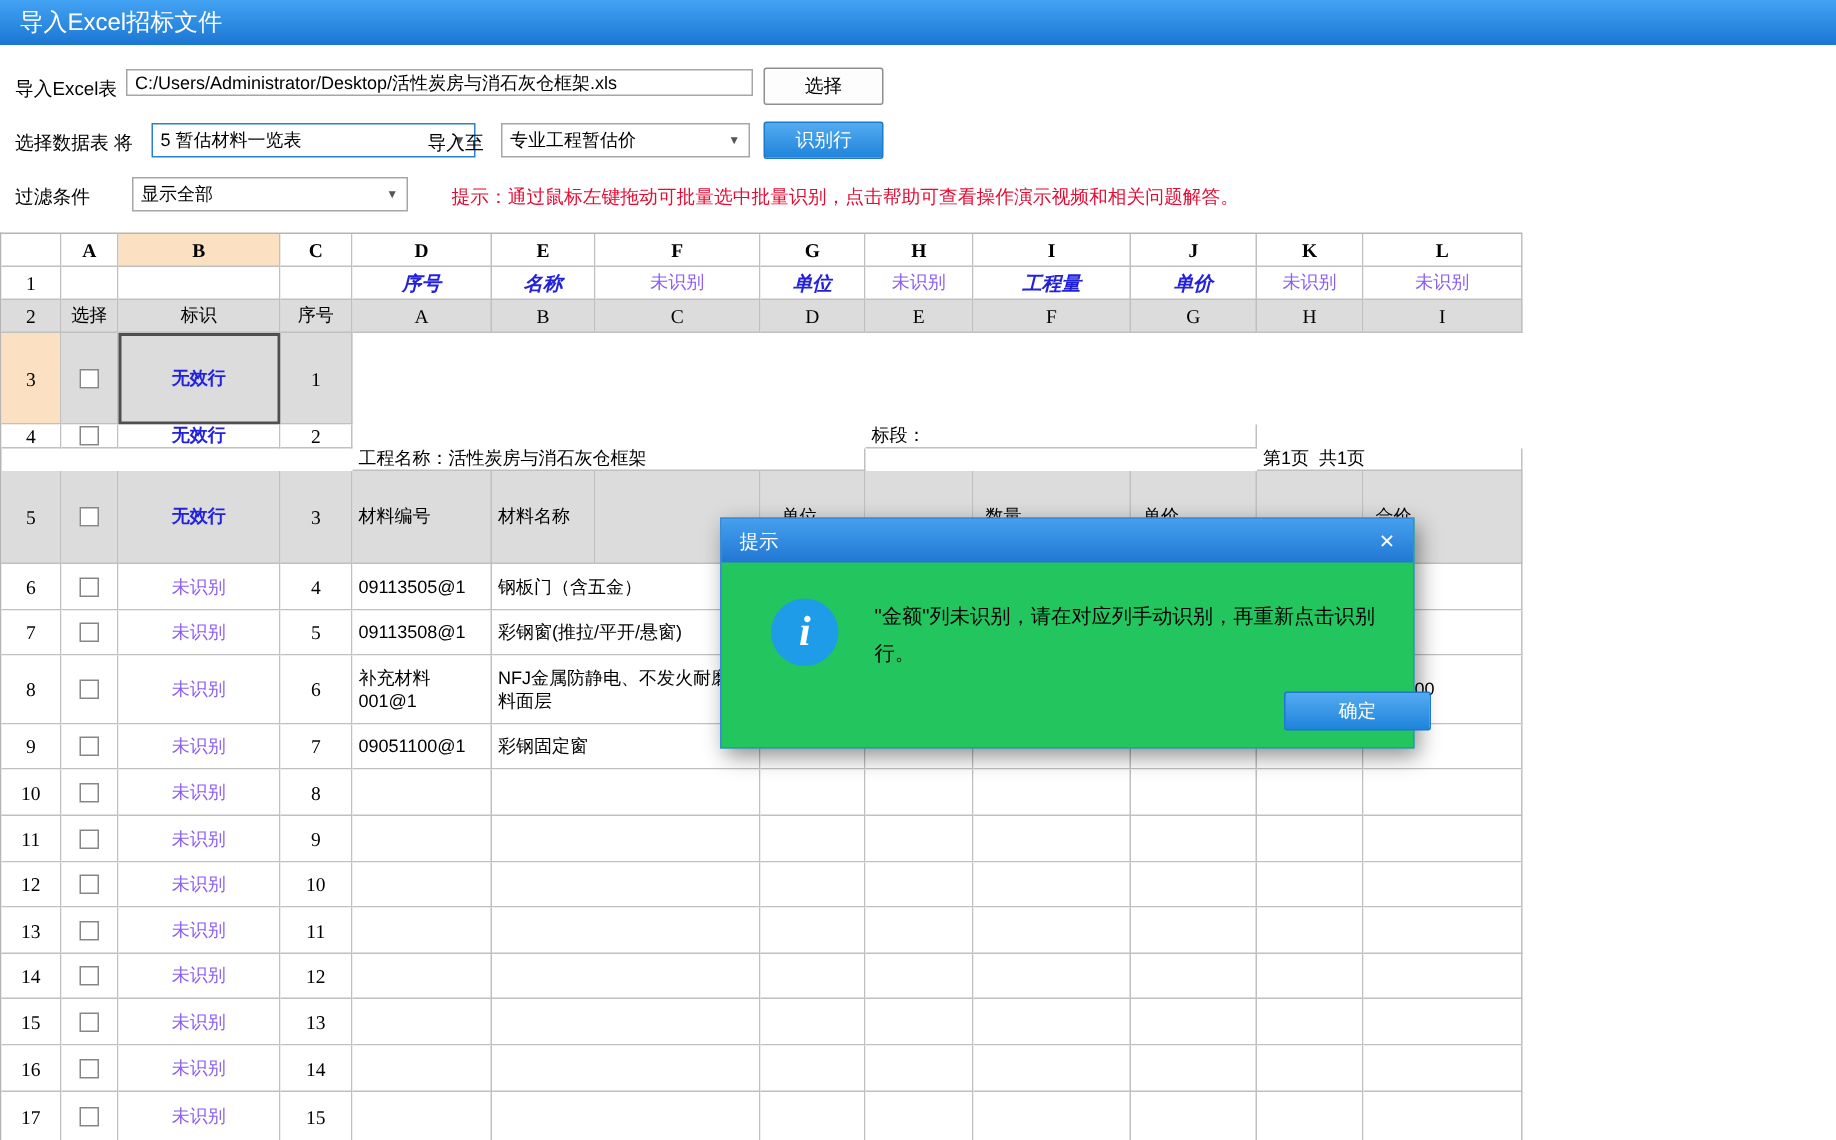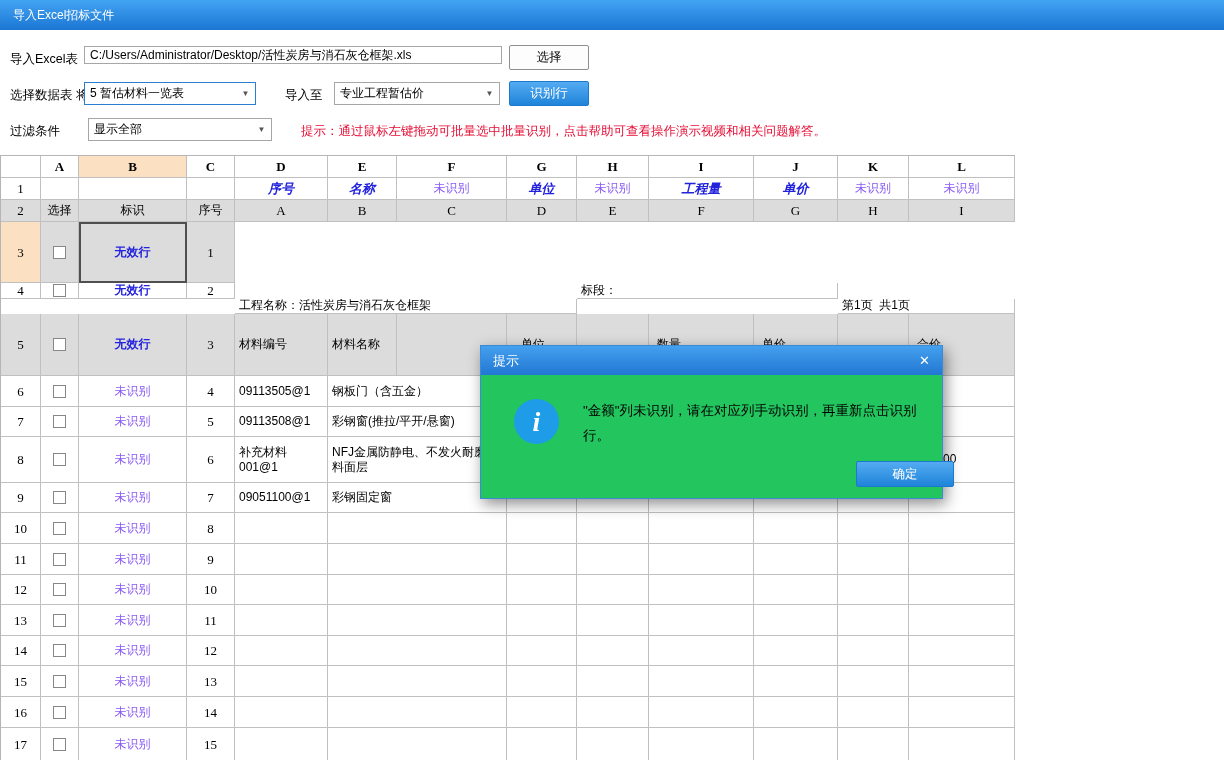--- a/index.html
+++ b/index.html
@@ -4,21 +4,21 @@
 <style>
   * { box-sizing: border-box; margin: 0; padding: 0; }
   html,body { width:1224px; height:760px; }
   body {
     position: relative; overflow: hidden; background:#fff;
     font-family:"Liberation Sans","DejaVu Sans",sans-serif; font-size:12px; color:#000;
   }
   .titlebar{
     position:absolute; left:0; top:0; width:1224px; height:30px;
     background:linear-gradient(180deg,#43a3f3,#1b76d3);
-    display:flex; align-items:center; padding-left:13px; color:#fff; font-size:12px;
+    display:flex; align-items:center; padding-left:13px; color:#fff; font-size:16px;
   }
   .lbl{ position:absolute; font-size:12.5px; white-space:nowrap; }
   .tinput{
     position:absolute; border:1px solid #a6a6a6; background:#fff;
     font-family:inherit; font-size:12px; padding:0 5px;
   }
   .btn{
     position:absolute; display:flex; align-items:center; justify-content:center;
     font-family:inherit; font-size:12.5px; cursor:pointer; border-radius:2px;
   }
@@ -79,21 +79,21 @@
 
 <div class="titlebar">
   <span>导入Excel招标文件</span>
 </div>
 
 <span class="lbl" style="left:10px;top:51px">导入Excel表</span>
 <input class="tinput" style="left: 84px; top: 46px; width: 418px; height: 18px;" value="C:/Users/Administrator/Desktop/活性炭房与消石灰仓框架.xls">
 <button class="btn btn-plain" style="left:509px;top:45px;width:80px;height:25px">选择</button>
 
 <span class="lbl" style="left:10px;top:87px">选择数据表 将</span>
-<div class="combo focus" style="left:84px;top:82px;width:172px;height:23px">
+<div class="combo focus" style="left:101px;top:82px;width:216px;height:23px">
   <span>5 暂估材料一览表</span>
   <span class="arrow">▼</span>
 </div>
 <span class="lbl" style="left:285px;top:87px">导入至</span>
 <div class="combo" style="left:334px;top:82px;width:166px;height:23px">
   <span>专业工程暂估价</span>
   <span class="arrow">▼</span>
 </div>
 <button class="btn btn-blue" style="left:509px;top:81px;width:80px;height:25px">识别行</button>
 

